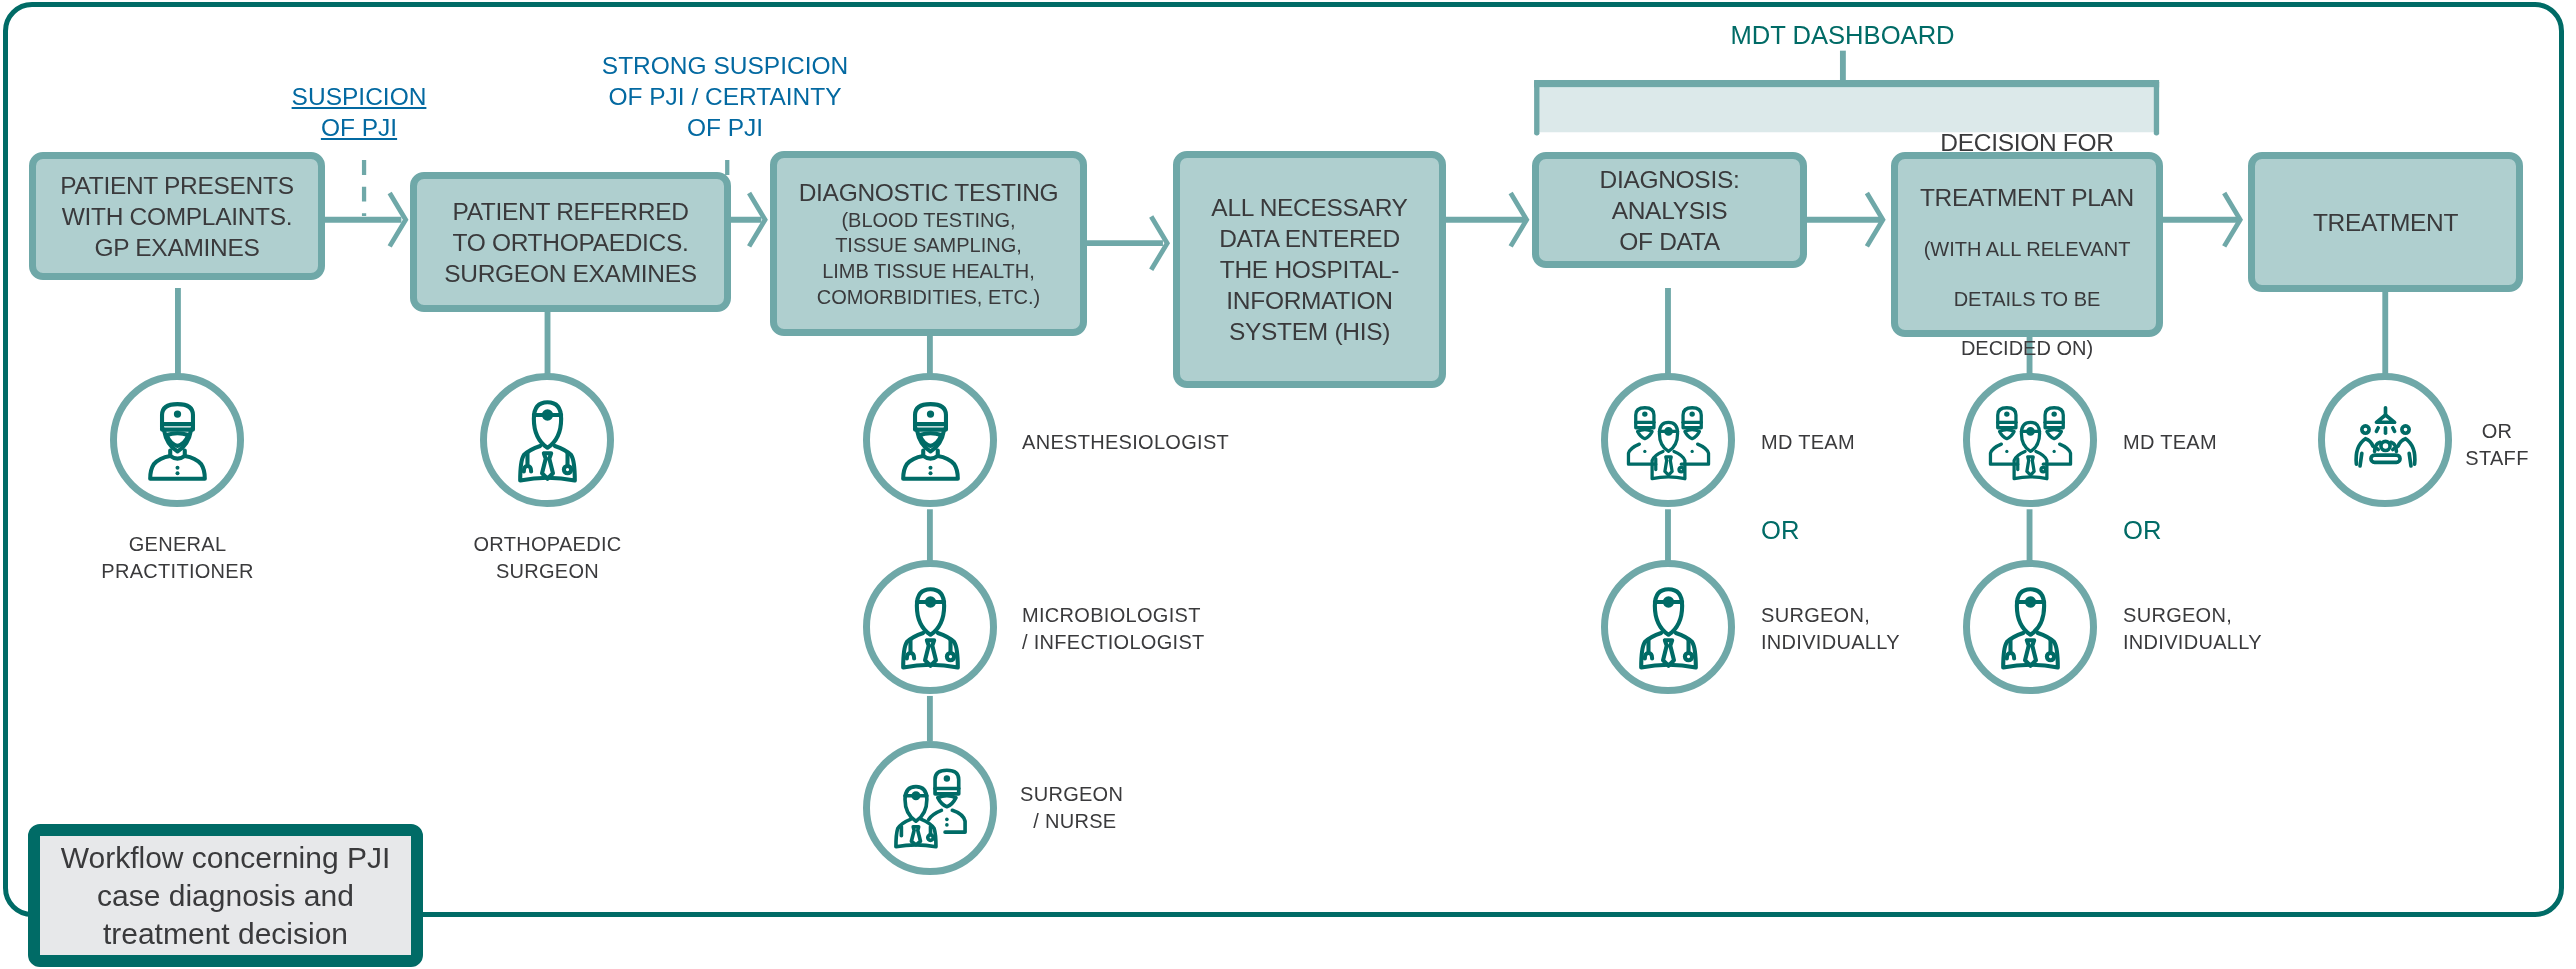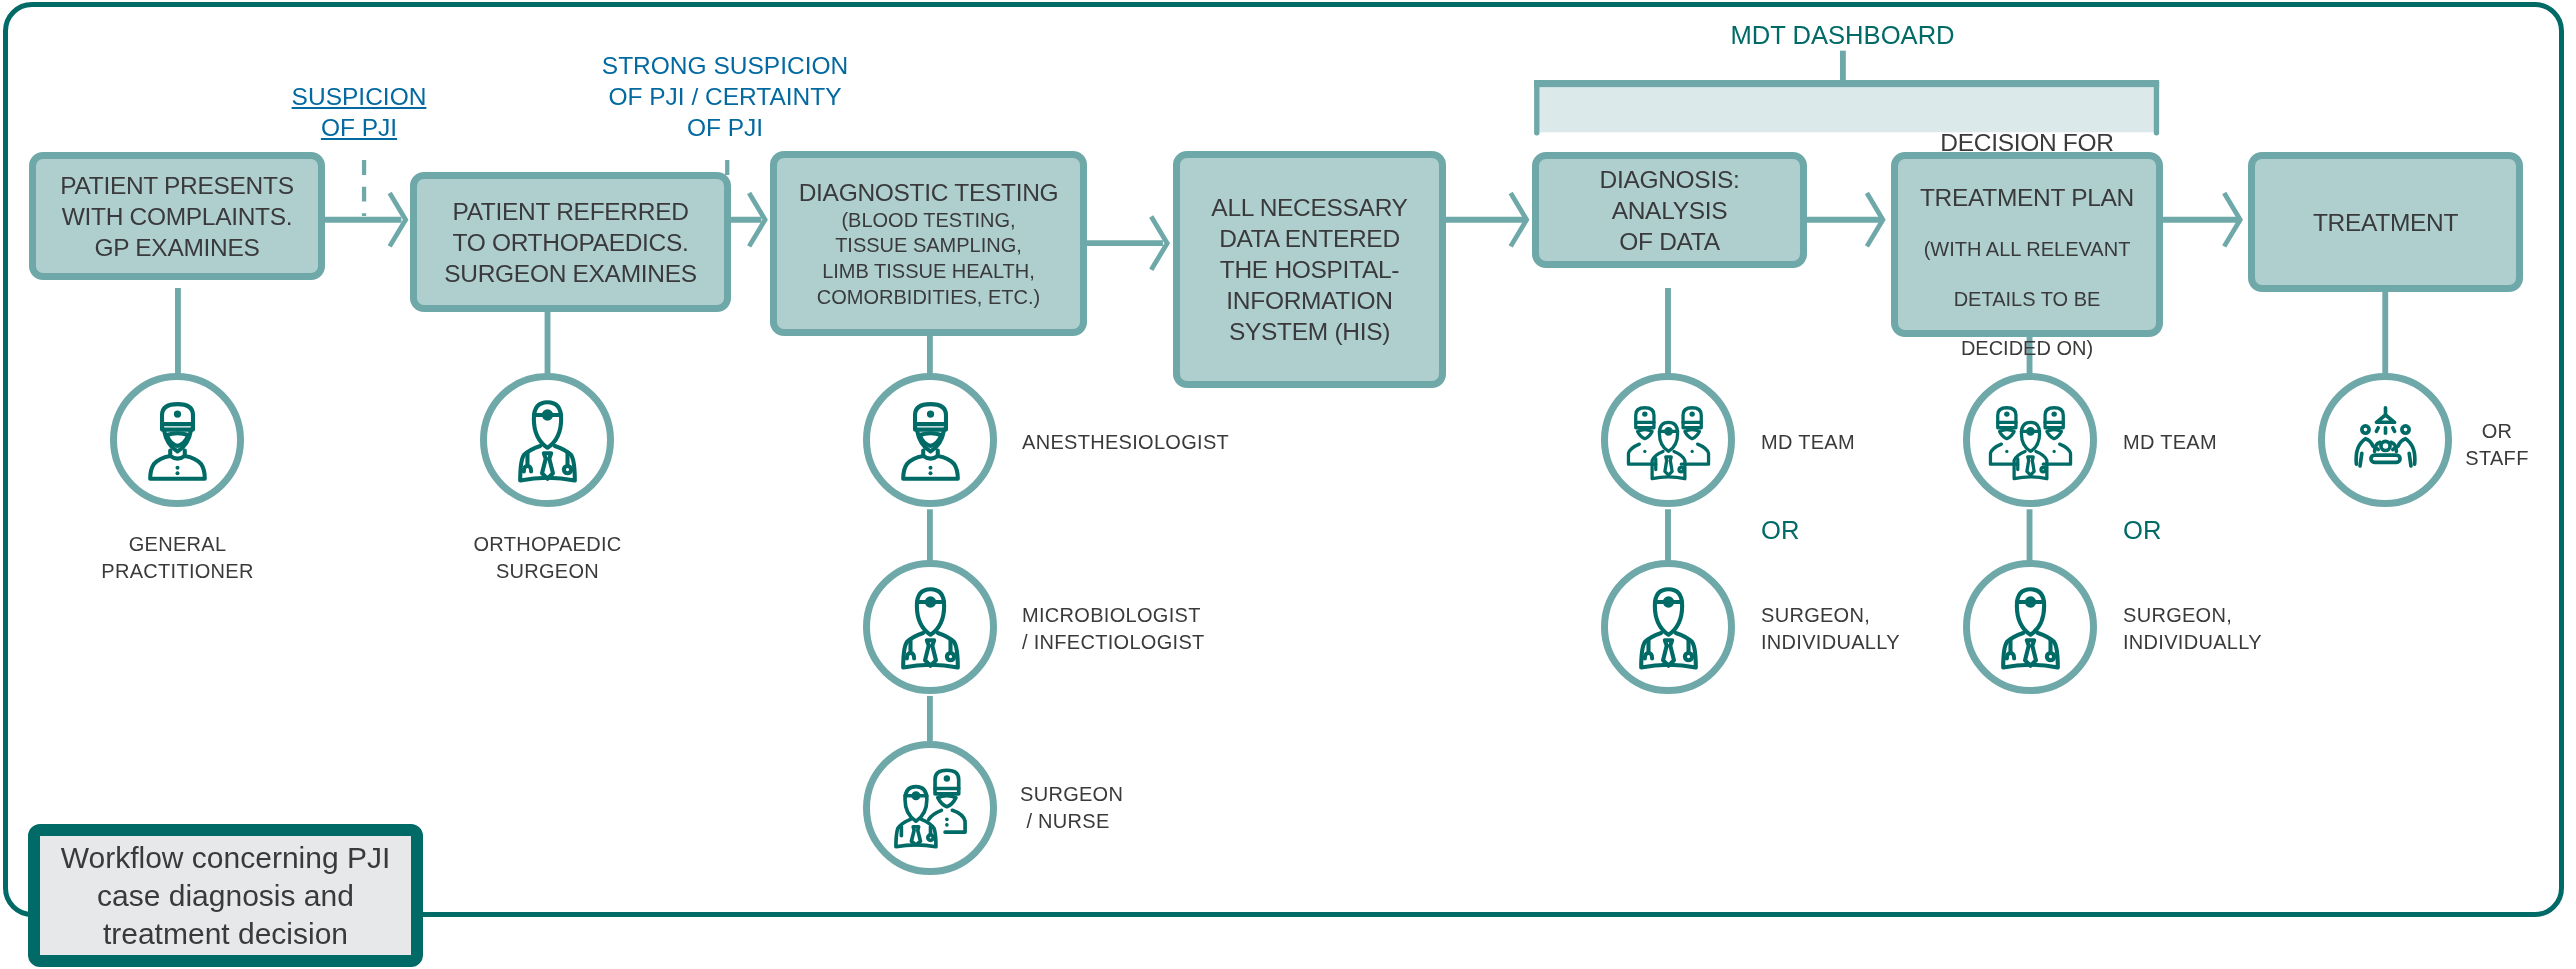--- a/index.html
+++ b/index.html
@@ -227,21 +227,21 @@
       </g>
       <g fill="#006b66">
           <circle cx="68" cy="17" r="3.5"></circle>
           <circle cx="68" cy="62" r="2"></circle>
           <circle cx="68" cy="68" r="2"></circle>
         </g>
     </svg>
   </div>
   <div class="role-label" style="left:1020px;top:781px;">
     <div>SURGEON</div>
-    <div style="padding-left:6.4px;">/ NURSE</div>
+    <div style="padding-left:6.4px;text-align:center;">/ NURSE</div>
   </div>
 
   <div class="icon-circle" style="left:1601px;top:373px;">
     <svg viewBox="0 0 100 100">
       <g fill="none" stroke="#006b66" stroke-width="3.6" stroke-linejoin="round" stroke-linecap="round">
         <path d="M14 36 V22 Q14 14 24 14 Q34 14 34 22 V36 Z"></path>
           <line x1="14" y1="30" x2="34" y2="30"></line>
         <path d="M16 40 Q24 36 32 40 Q29 46 24 48 Q19 46 16 40 Z"></path>
         <path d="M18 54 Q8 58 6 64 V76 H36"></path>
         <path d="M66 36 V22 Q66 14 76 14 Q86 14 86 22 V36 Z"></path>

